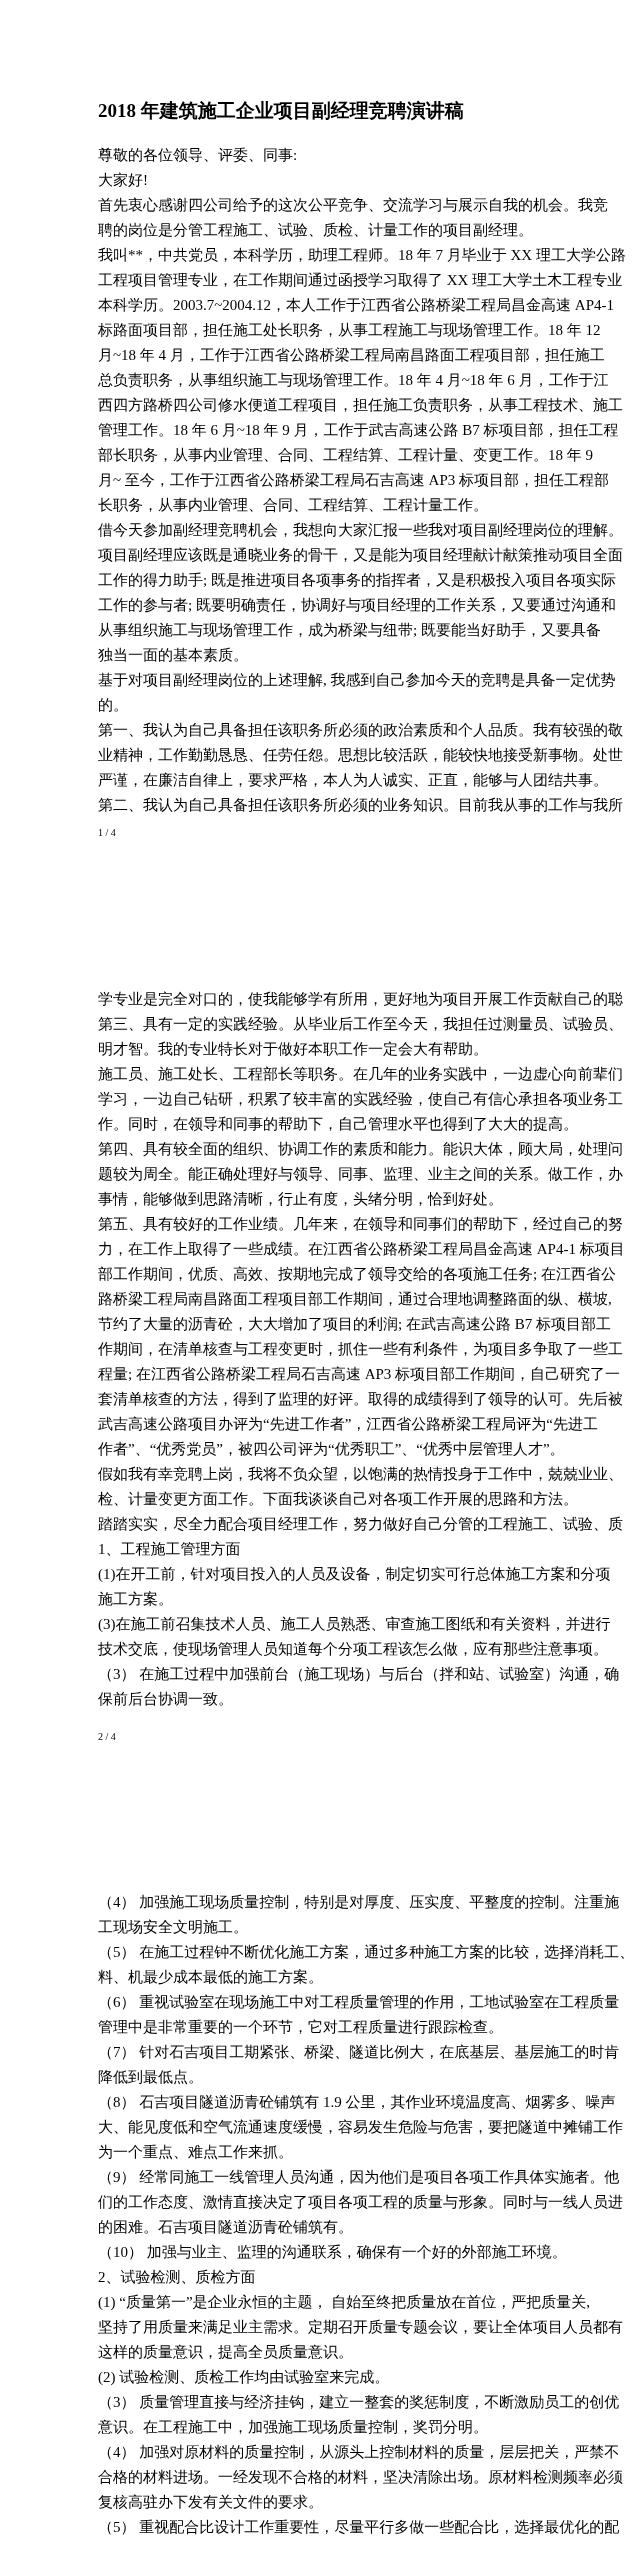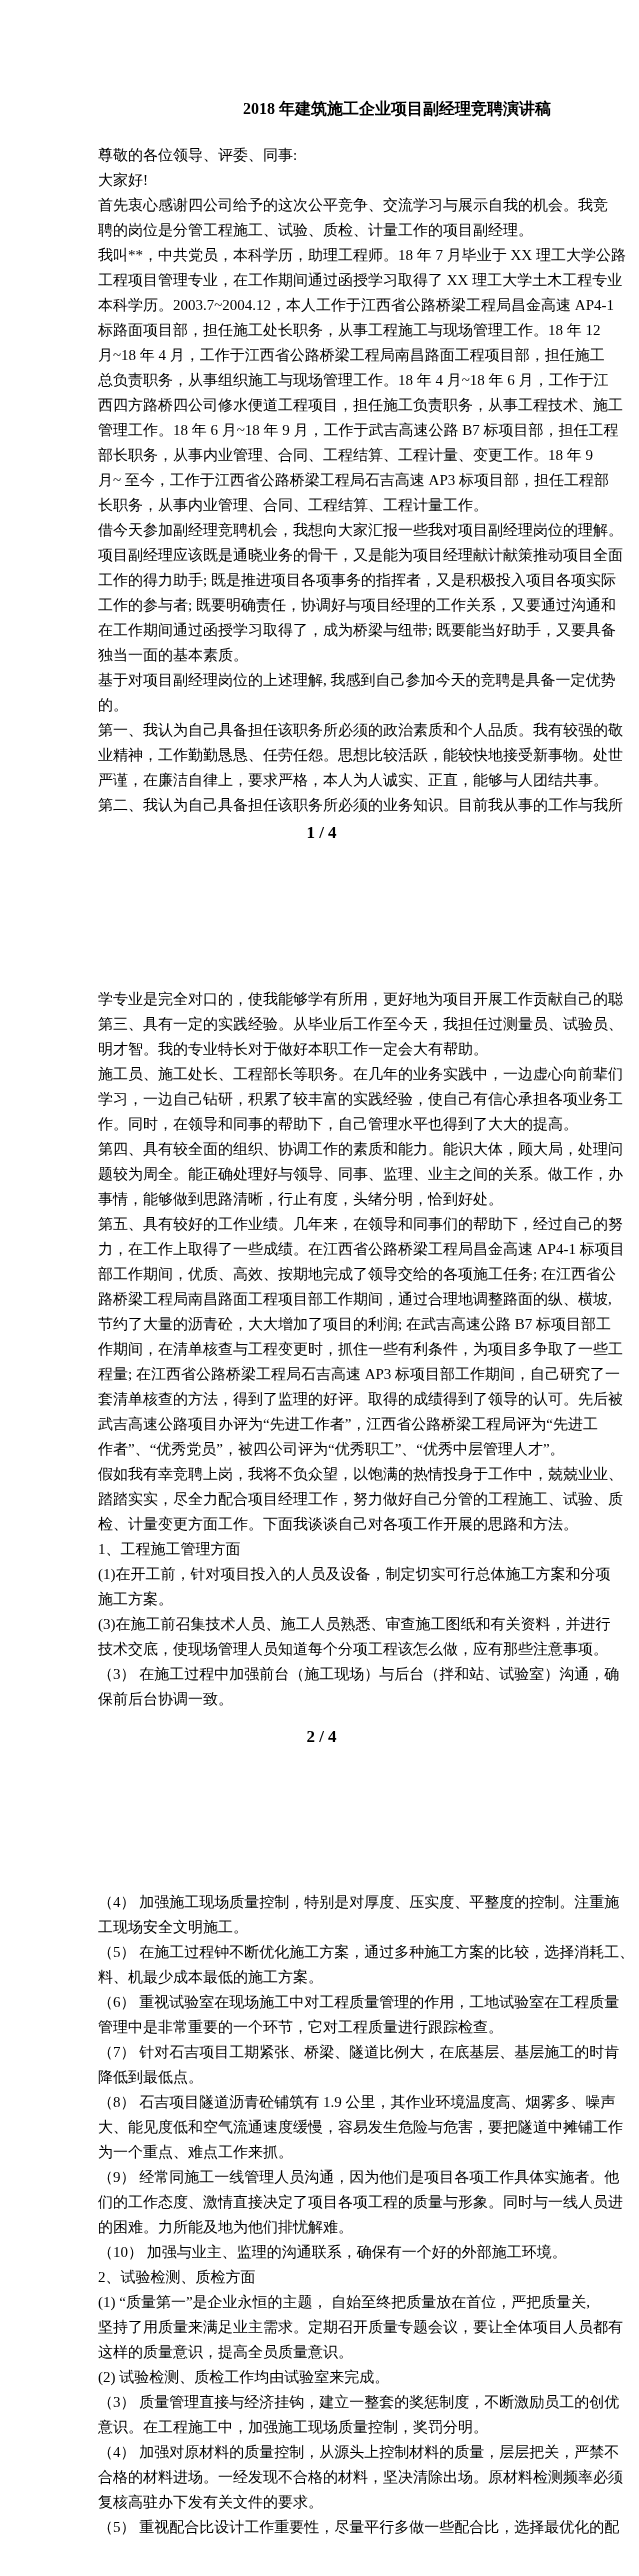--- a/index.html
+++ b/index.html
@@ -21,27 +21,27 @@
     height: 904px;
     background: #ffffff;
     overflow: hidden;
   }
   .page-1 { top: 0; }
   .page-2 { top: 904px; }
   .page-3 { top: 1807px; }
 
   .doc-title {
     position: absolute;
-    left: 104px;
+    left: 98px;
     width: 447px;
     top: 77px;
     height: 41px;
     line-height: 41px;
-    text-align: right;
-    font-size: 16px;
+    text-align: left;
+    font-size: 19px;
     font-weight: bold;
     white-space: nowrap;
   }
   .lines {
     position: absolute;
     left: 98px;
     width: 464px;
   }
   .page-1 .lines { top: 143px; }
   .page-2 .lines, .page-3 .lines, .page-4 .lines { top: 83px; }
@@ -53,23 +53,21 @@
     white-space: nowrap;
     text-align: left;
   }
   .pagenum {
     position: absolute;
     left: 98px;
     width: 447px;
     top: 824px;
     height: 17.5px;
     line-height: 17.5px;
-    text-align: center;
-    font-size: 17px;
-    font-weight: bold;
+    font-size: 10px;
   }
 </style>
 </head>
 <body>
 
 <section class="page page-1">
   <h1 class="doc-title">2018 年建筑施工企业项目副经理竞聘演讲稿</h1>
   <div class="lines">
       <div class="tline">尊敬的各位领导、评委、同事:</div>
       <div class="tline">大家好!</div>
@@ -83,21 +81,21 @@
       <div class="tline">总负责职务，从事组织施工与现场管理工作。18 年 4 月~18 年 6 月，工作于江</div>
       <div class="tline">西四方路桥四公司修水便道工程项目，担任施工负责职务，从事工程技术、施工</div>
       <div class="tline">管理工作。18 年 6 月~18 年 9 月，工作于武吉高速公路 B7 标项目部，担任工程</div>
       <div class="tline">部长职务，从事内业管理、合同、工程结算、工程计量、变更工作。18 年 9</div>
       <div class="tline">月~ 至今，工作于江西省公路桥梁工程局石吉高速 AP3 标项目部，担任工程部</div>
       <div class="tline">长职务，从事内业管理、合同、工程结算、工程计量工作。</div>
       <div class="tline">借今天参加副经理竞聘机会，我想向大家汇报一些我对项目副经理岗位的理解。</div>
       <div class="tline">项目副经理应该既是通晓业务的骨干，又是能为项目经理献计献策推动项目全面</div>
       <div class="tline">工作的得力助手; 既是推进项目各项事务的指挥者，又是积极投入项目各项实际</div>
       <div class="tline">工作的参与者; 既要明确责任，协调好与项目经理的工作关系，又要通过沟通和</div>
-      <div class="tline">在工作期间通过函授学习取得了，成为桥梁与纽带; 既要能当好助手，又要具备</div>
+      <div class="tline">从事组织施工与现场管理工作，成为桥梁与纽带; 既要能当好助手，又要具备</div>
       <div class="tline">独当一面的基本素质。</div>
       <div class="tline">基于对项目副经理岗位的上述理解, 我感到自己参加今天的竞聘是具备一定优势</div>
       <div class="tline">的。</div>
       <div class="tline">第一、我认为自己具备担任该职务所必须的政治素质和个人品质。我有较强的敬</div>
       <div class="tline">业精神，工作勤勤恳恳、任劳任怨。思想比较活跃，能较快地接受新事物。处世</div>
       <div class="tline">严谨，在廉洁自律上，要求严格，本人为人诚实、正直，能够与人团结共事。</div>
       <div class="tline">第二、我认为自己具备担任该职务所必须的业务知识。目前我从事的工作与我所</div>
     </div>
   <div class="pagenum">1 / 4</div>
 </section>
@@ -117,22 +115,22 @@
       <div class="tline">力，在工作上取得了一些成绩。在江西省公路桥梁工程局昌金高速 AP4-1 标项目</div>
       <div class="tline">部工作期间，优质、高效、按期地完成了领导交给的各项施工任务; 在江西省公</div>
       <div class="tline">路桥梁工程局南昌路面工程项目部工作期间，通过合理地调整路面的纵、横坡,</div>
       <div class="tline">节约了大量的沥青砼，大大增加了项目的利润; 在武吉高速公路 B7 标项目部工</div>
       <div class="tline">作期间，在清单核查与工程变更时，抓住一些有利条件，为项目多争取了一些工</div>
       <div class="tline">程量; 在江西省公路桥梁工程局石吉高速 AP3 标项目部工作期间，自己研究了一</div>
       <div class="tline">套清单核查的方法，得到了监理的好评。取得的成绩得到了领导的认可。先后被</div>
       <div class="tline">武吉高速公路项目办评为“先进工作者”，江西省公路桥梁工程局评为“先进工</div>
       <div class="tline">作者”、“优秀党员”，被四公司评为“优秀职工”、“优秀中层管理人才”。</div>
       <div class="tline">假如我有幸竞聘上岗，我将不负众望，以饱满的热情投身于工作中，兢兢业业、</div>
+      <div class="tline">检、计量变更方面工作。下面我谈谈自己对各项工作开展的思路和方法。</div>
       <div class="tline">踏踏实实，尽全力配合项目经理工作，努力做好自己分管的工程施工、试验、质</div>
-      <div class="tline">检、计量变更方面工作。下面我谈谈自己对各项工作开展的思路和方法。</div>
       <div class="tline">1、工程施工管理方面</div>
       <div class="tline">(1)在开工前，针对项目投入的人员及设备，制定切实可行总体施工方案和分项</div>
       <div class="tline">施工方案。</div>
       <div class="tline">(3)在施工前召集技术人员、施工人员熟悉、审查施工图纸和有关资料，并进行</div>
       <div class="tline">技术交底，使现场管理人员知道每个分项工程该怎么做，应有那些注意事项。</div>
       <div class="tline">（3） 在施工过程中加强前台（施工现场）与后台（拌和站、试验室）沟通，确</div>
       <div class="tline">保前后台协调一致。</div>
     </div>
   <div class="pagenum">2 / 4</div>
 </section>
@@ -145,21 +143,21 @@
       <div class="tline">料、机最少成本最低的施工方案。</div>
       <div class="tline">（6） 重视试验室在现场施工中对工程质量管理的作用，工地试验室在工程质量</div>
       <div class="tline">管理中是非常重要的一个环节，它对工程质量进行跟踪检查。</div>
       <div class="tline">（7） 针对石吉项目工期紧张、桥梁、隧道比例大，在底基层、基层施工的时肯</div>
       <div class="tline">降低到最低点。</div>
       <div class="tline">（8） 石吉项目隧道沥青砼铺筑有 1.9 公里，其作业环境温度高、烟雾多、噪声</div>
       <div class="tline">大、能见度低和空气流通速度缓慢，容易发生危险与危害，要把隧道中摊铺工作</div>
       <div class="tline">为一个重点、难点工作来抓。</div>
       <div class="tline">（9） 经常同施工一线管理人员沟通，因为他们是项目各项工作具体实施者。他</div>
       <div class="tline">们的工作态度、激情直接决定了项目各项工程的质量与形象。同时与一线人员进</div>
-      <div class="tline">的困难。力所能及地为他们排忧解难。</div>
+      <div class="tline">的困难。石吉项目隧道沥青砼铺筑有。</div>
       <div class="tline">（10） 加强与业主、监理的沟通联系，确保有一个好的外部施工环境。</div>
       <div class="tline">2、试验检测、质检方面</div>
       <div class="tline">(1) “质量第一”是企业永恒的主题， 自始至终把质量放在首位，严把质量关,</div>
       <div class="tline">坚持了用质量来满足业主需求。定期召开质量专题会议，要让全体项目人员都有</div>
       <div class="tline">这样的质量意识，提高全员质量意识。</div>
       <div class="tline">(2) 试验检测、质检工作均由试验室来完成。</div>
       <div class="tline">（3） 质量管理直接与经济挂钩，建立一整套的奖惩制度，不断激励员工的创优</div>
       <div class="tline">意识。在工程施工中，加强施工现场质量控制，奖罚分明。</div>
       <div class="tline">（4） 加强对原材料的质量控制，从源头上控制材料的质量，层层把关，严禁不</div>
       <div class="tline">合格的材料进场。一经发现不合格的材料，坚决清除出场。原材料检测频率必须</div>

